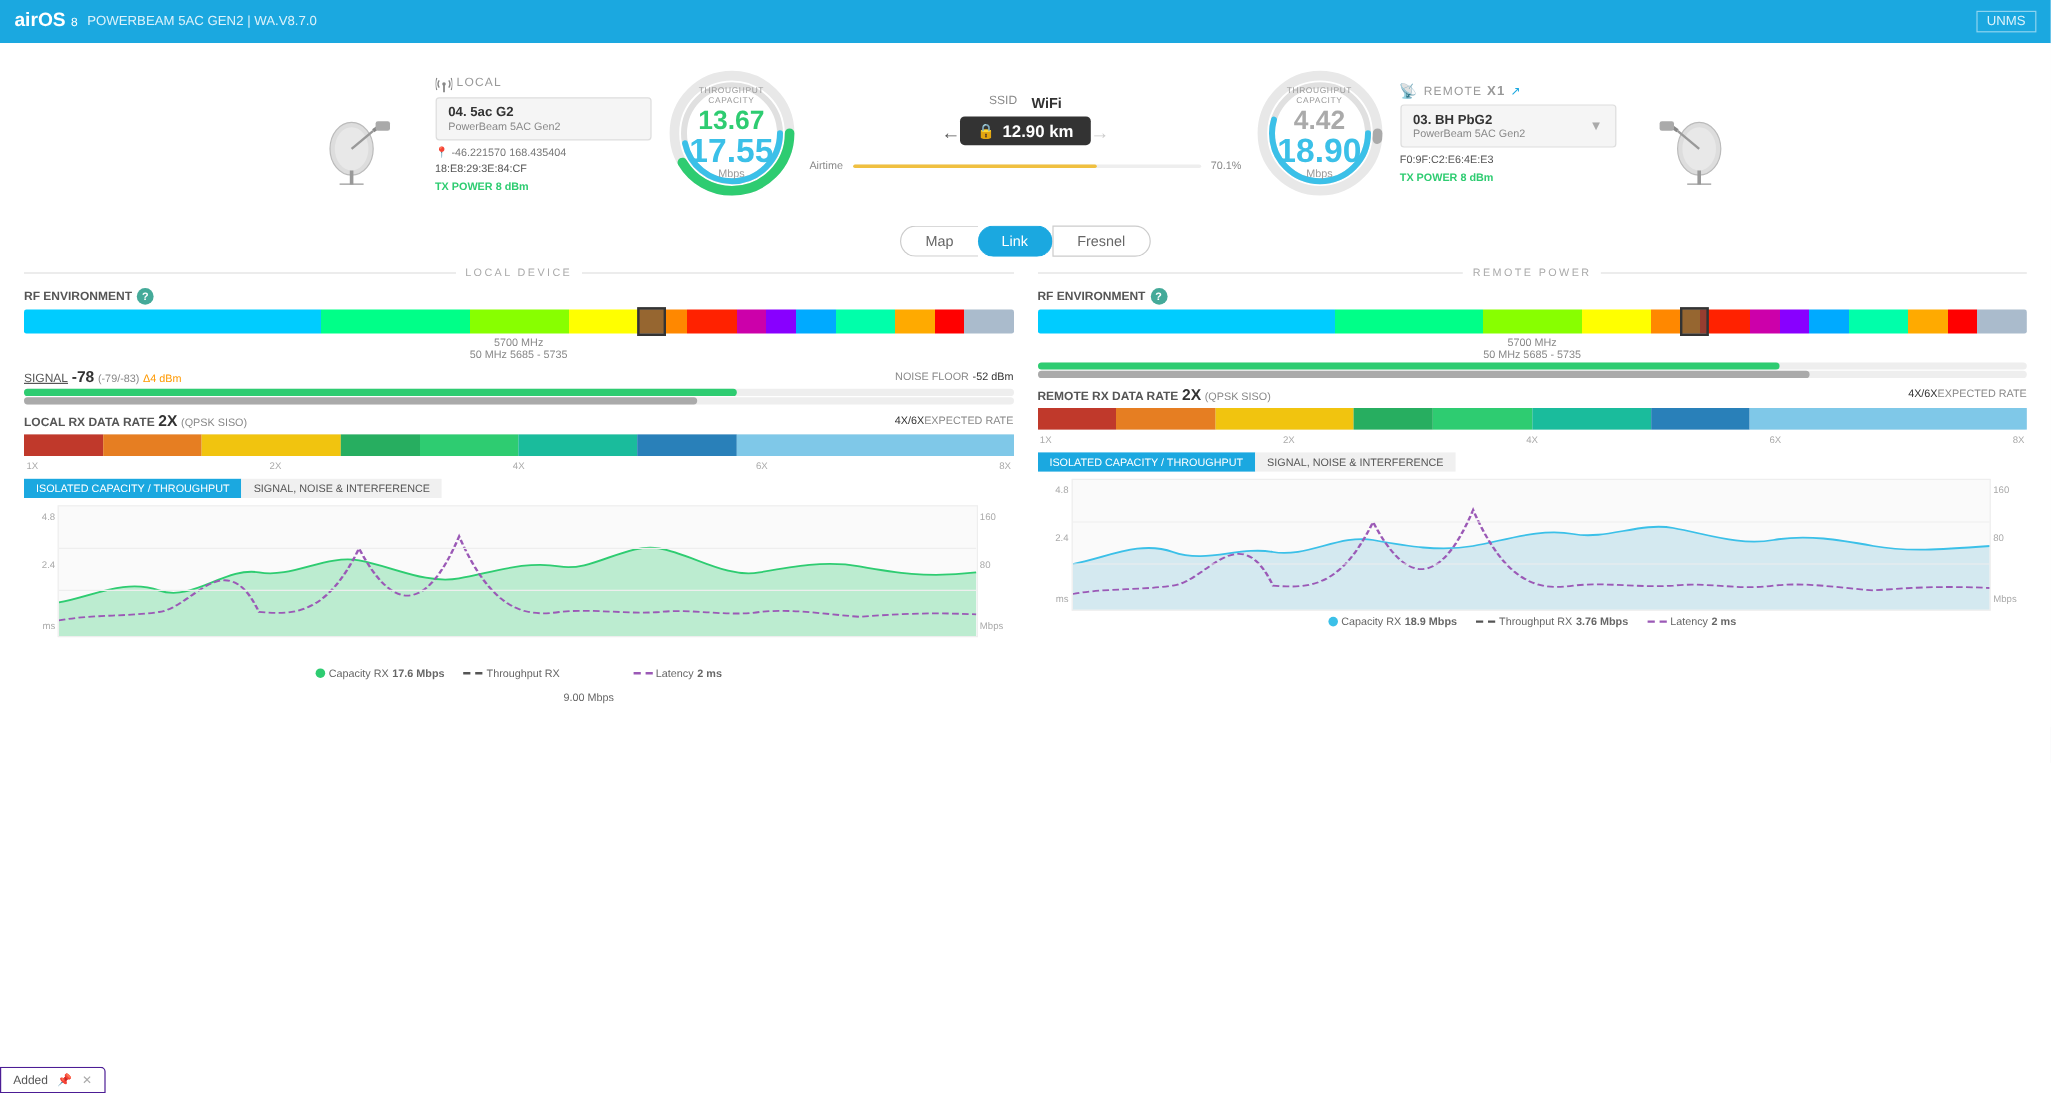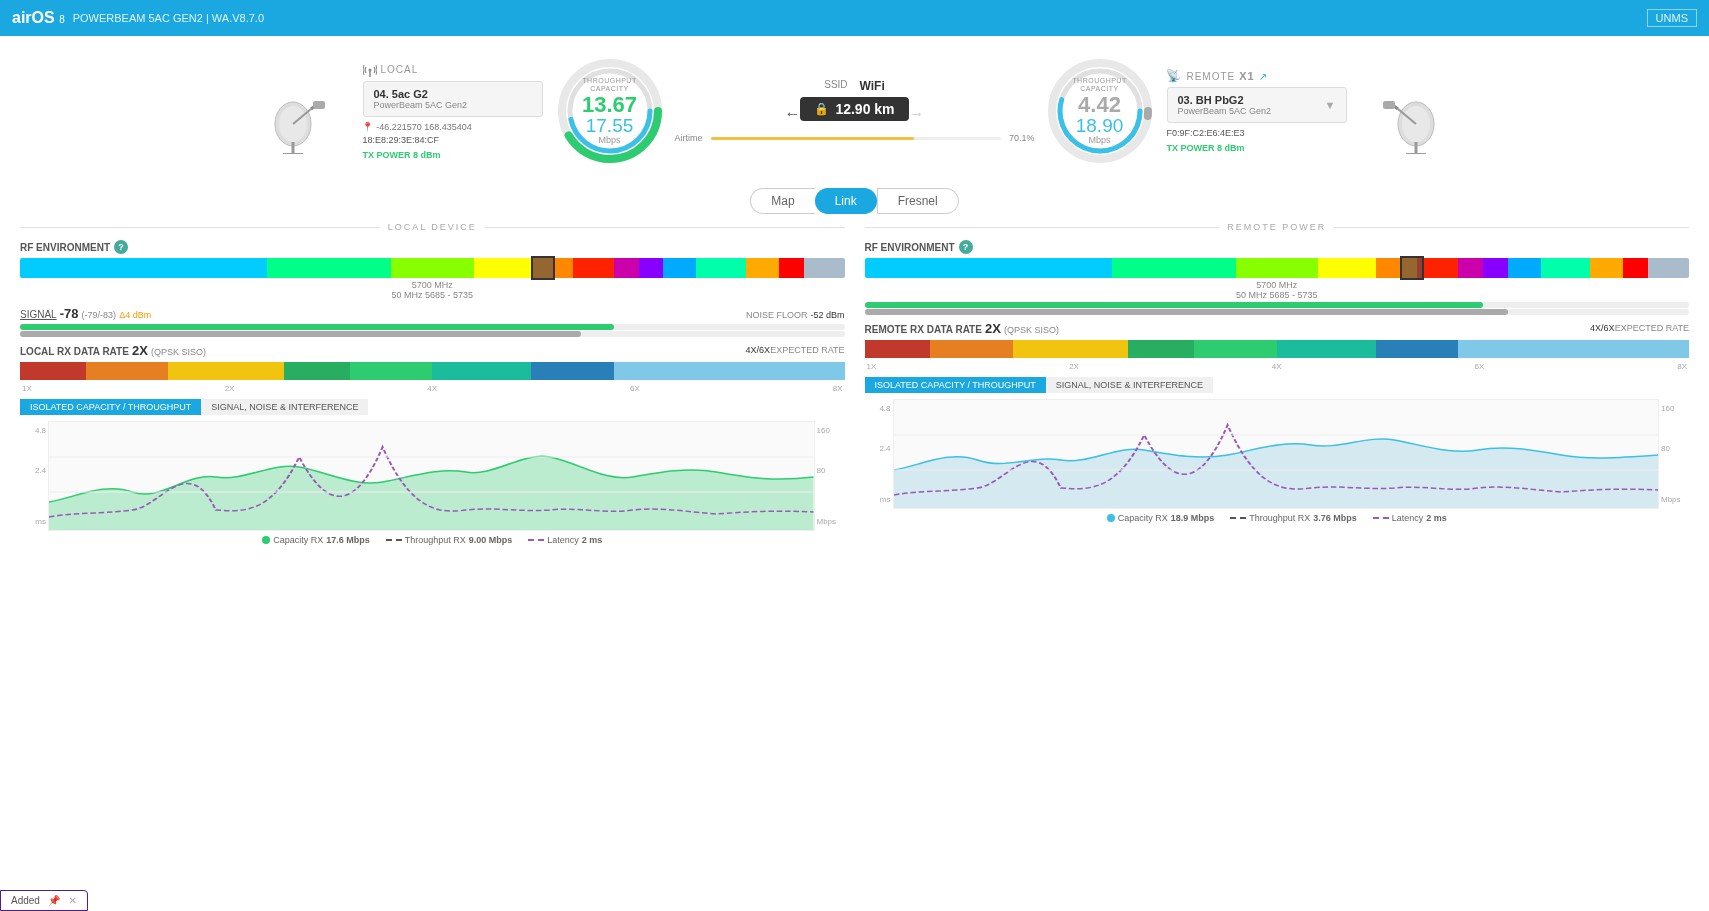--- a/index.html
+++ b/index.html
@@ -53,21 +53,21 @@
       display: flex; align-items: center; justify-content: center;
     }
 
     
     .gauge-container { display: flex; flex-direction: column; align-items: center; position: relative; }
     .gauge { width: 110px; height: 110px; position: relative; }
     .gauge svg { width: 110px; height: 110px; }
     .gauge-inner { position: absolute; top: 50%; left: 50%; transform: translate(-50%, -50%); text-align: center; }
     .gauge-throughput-label { font-size: 7px; color: #999; letter-spacing: 0.5px; text-transform: uppercase; line-height: 1.2; }
     .gauge-value { font-size: 22px; font-weight: bold; color: #2ecc71; line-height: 1; }
-    .gauge-value-blue { font-size: 19px; font-weight: normal; color: #3bc0e8; line-height: 1; }
+    .gauge-value-blue { font-size: 28px; font-weight: bold; color: #3bc0e8; line-height: 1; }
     .gauge-unit { font-size: 9px; color: #999; }
 
     
     .link-middle {
       flex: 1;
       display: flex;
       flex-direction: column;
       align-items: center;
       min-width: 320px;
       max-width: 380px;
@@ -485,21 +485,21 @@
 
         <div class="legend-row">
           <div class="legend-item">
             <span class="legend-dot" style="background:#2ecc71;"></span>
             <span>Capacity RX</span>
             <span style="font-weight:bold;">17.6 Mbps</span>
           </div>
           <div class="legend-item">
             <span class="legend-dashed"></span>
             <span>Throughput RX</span>
-            <span style="font-weight:bold;">9.00 Mbps</span>
+            <span style="font-weight:normal;margin-top:41px;">9.00 Mbps</span>
           </div>
           <div class="legend-item">
             <span class="legend-dashed-purple"></span>
             <span>Latency</span>
             <span style="font-weight:bold;">2 ms</span>
           </div>
         </div>
       </div>
 
       <div class="right-panel">

